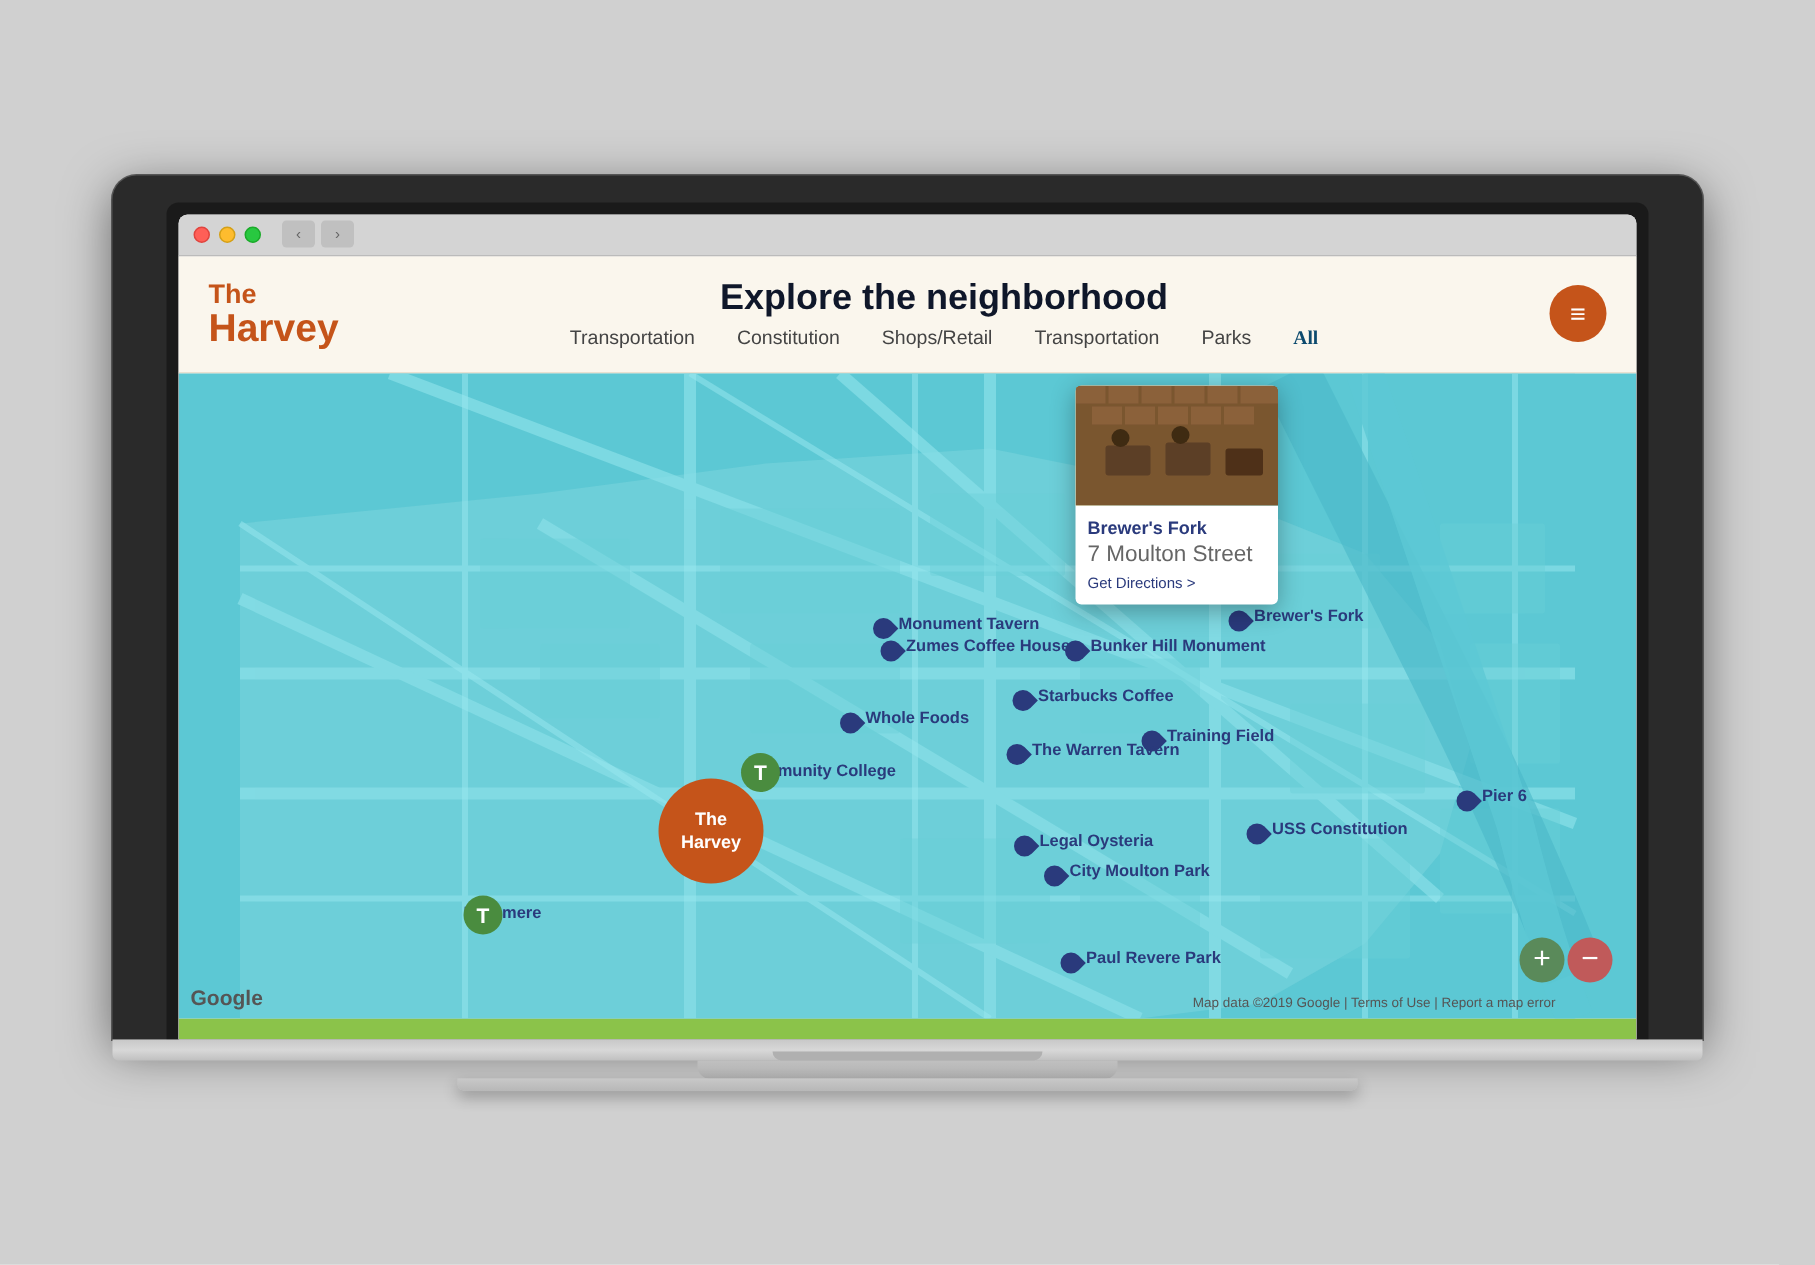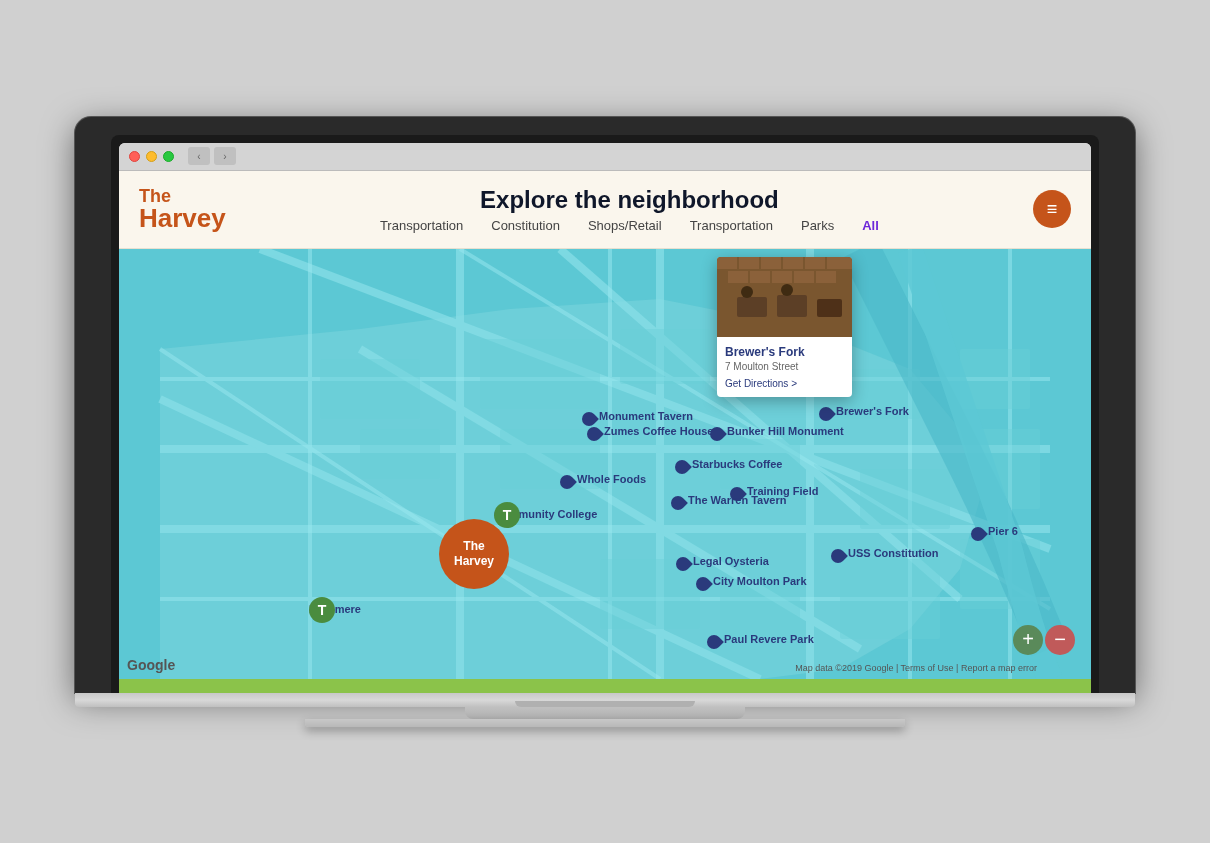--- a/index.html
+++ b/index.html
@@ -150,22 +150,23 @@
     }
 
     .nav-link {
       font-size: 13px;
       color: #444;
       cursor: pointer;
       text-decoration: none;
     }
 
     .nav-link.active {
-      color: #6d28d9;
+      color: #0c4a6e;
       font-weight: 700;
+      font-family: Liberation Serif, serif;
     }
 
     .menu-btn {
       width: 38px; height: 38px;
       background: #c5541a;
       border-radius: 50%;
       display: flex;
       align-items: center;
       justify-content: center;
       cursor: pointer;
@@ -280,21 +281,21 @@
     }
 
     .popup-name {
       font-size: 12px;
       font-weight: 700;
       color: #2a3a7c;
       margin-bottom: 2px;
     }
 
     .popup-address {
-      font-size: 10px;
+      font-size: 15px;
       color: #666;
       margin-bottom: 6px;
     }
 
     .popup-directions {
       font-size: 10px;
       color: #2a3a7c;
       cursor: pointer;
     }
 
@@ -506,21 +507,21 @@
               <span class="pin-label">Brewer's Fork</span>
             </div>
             <div class="map-pin" style="left:441px; top:226px;">
               <div class="pin-icon"></div>
               <span class="pin-label">Whole Foods</span>
             </div>
             <div class="map-pin" style="left:556px; top:211px;">
               <div class="pin-icon"></div>
               <span class="pin-label">Starbucks Coffee</span>
             </div>
-            <div class="map-pin" style="left:611px; top:238px;text-align:center;">
+            <div class="map-pin" style="left:642px; top:238px;text-align:center;">
               <div class="pin-icon"></div>
               <span class="pin-label">Training Field</span>
             </div>
             <div class="map-pin" style="left:552px; top:247px;">
               <div class="pin-icon"></div>
               <span class="pin-label">The Warren Tavern</span>
             </div>
             <div class="map-pin" style="left:557px; top:308px;">
               <div class="pin-icon"></div>
               <span class="pin-label">Legal Oysteria</span>

